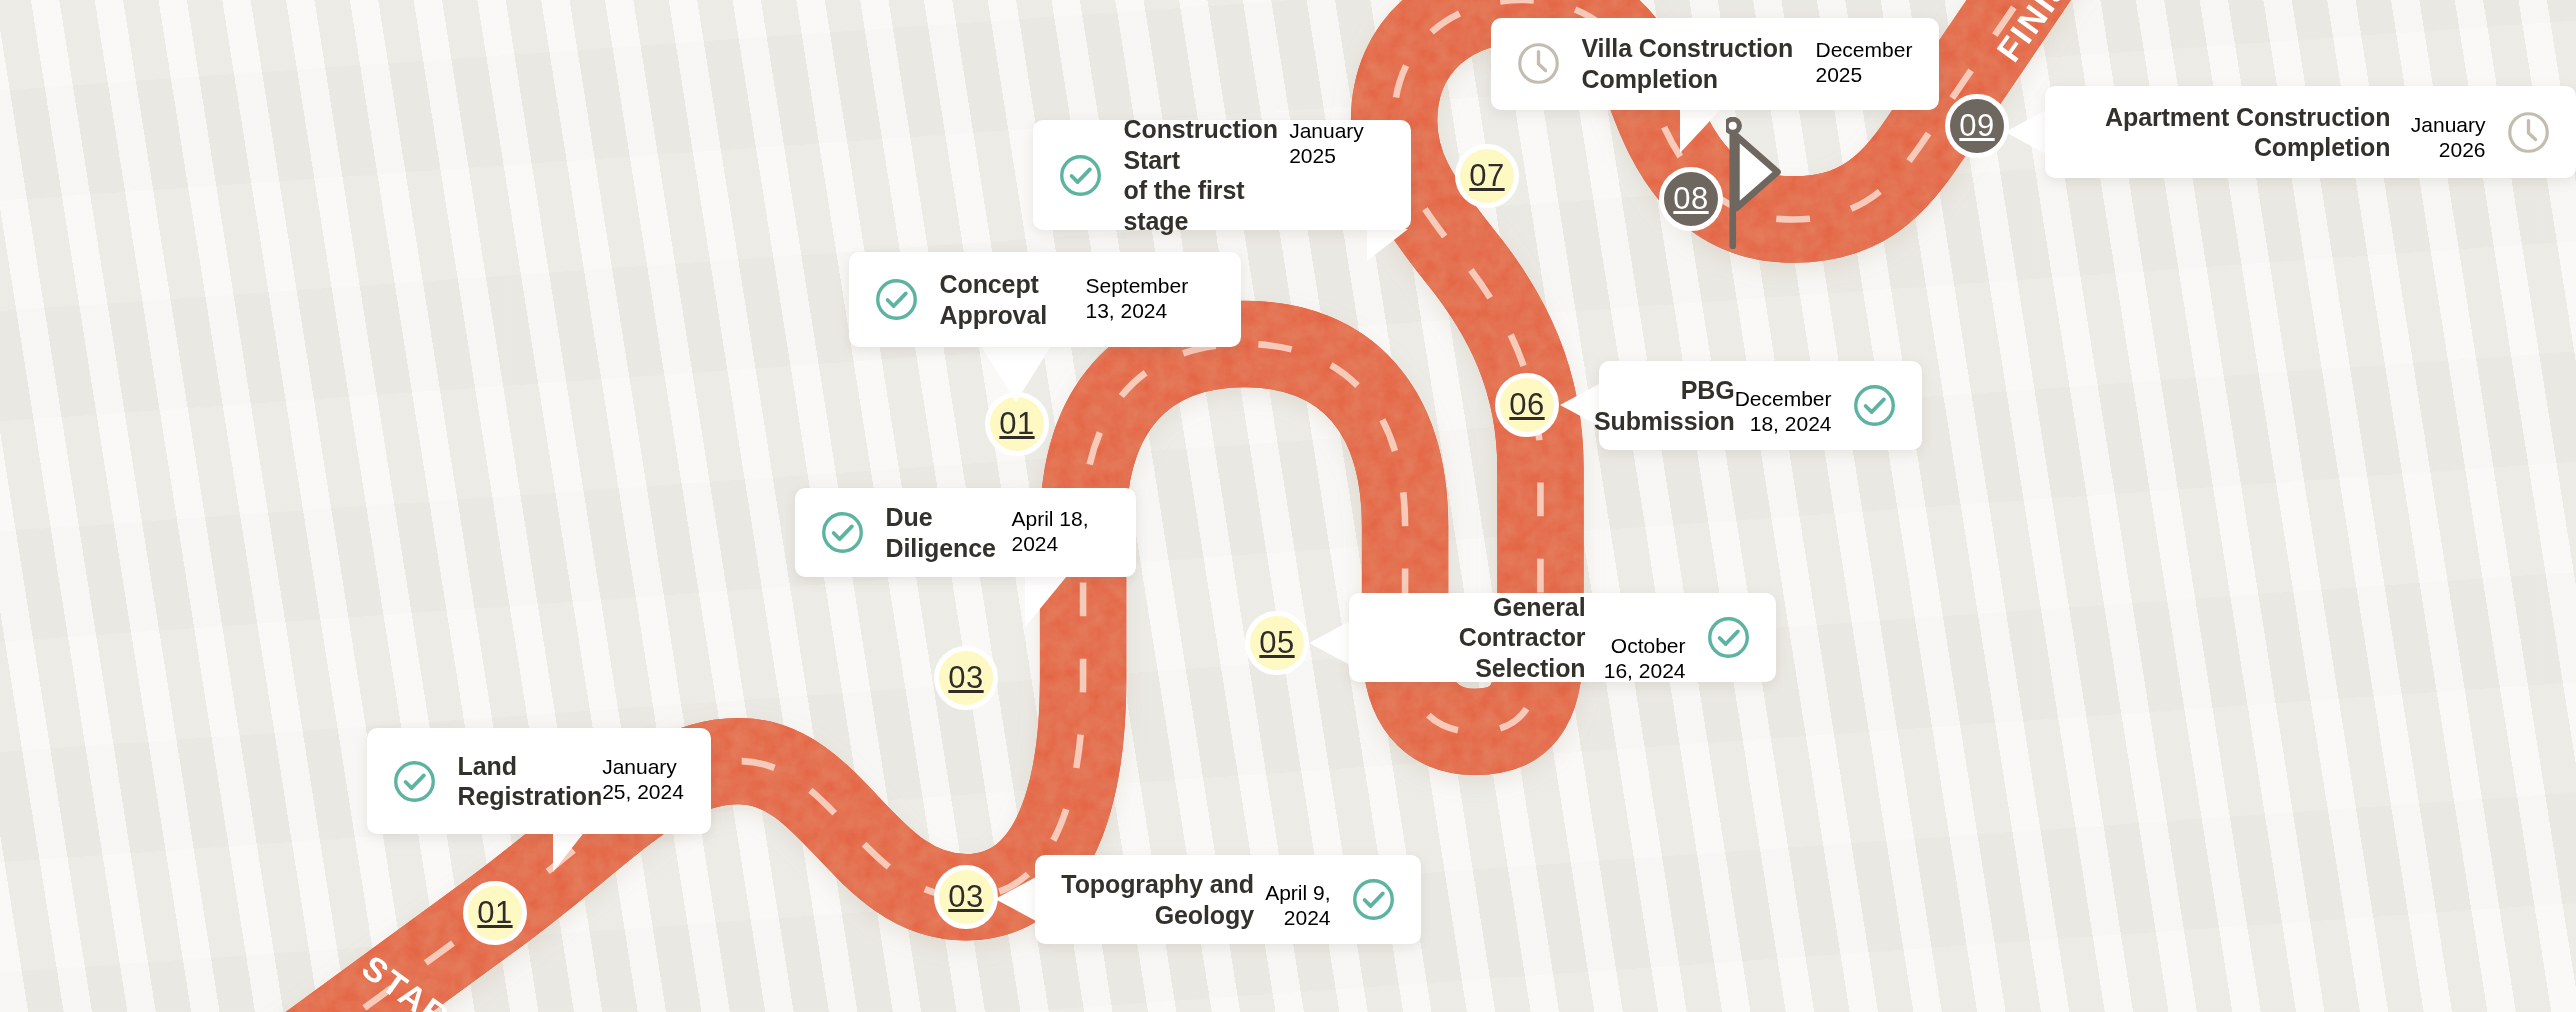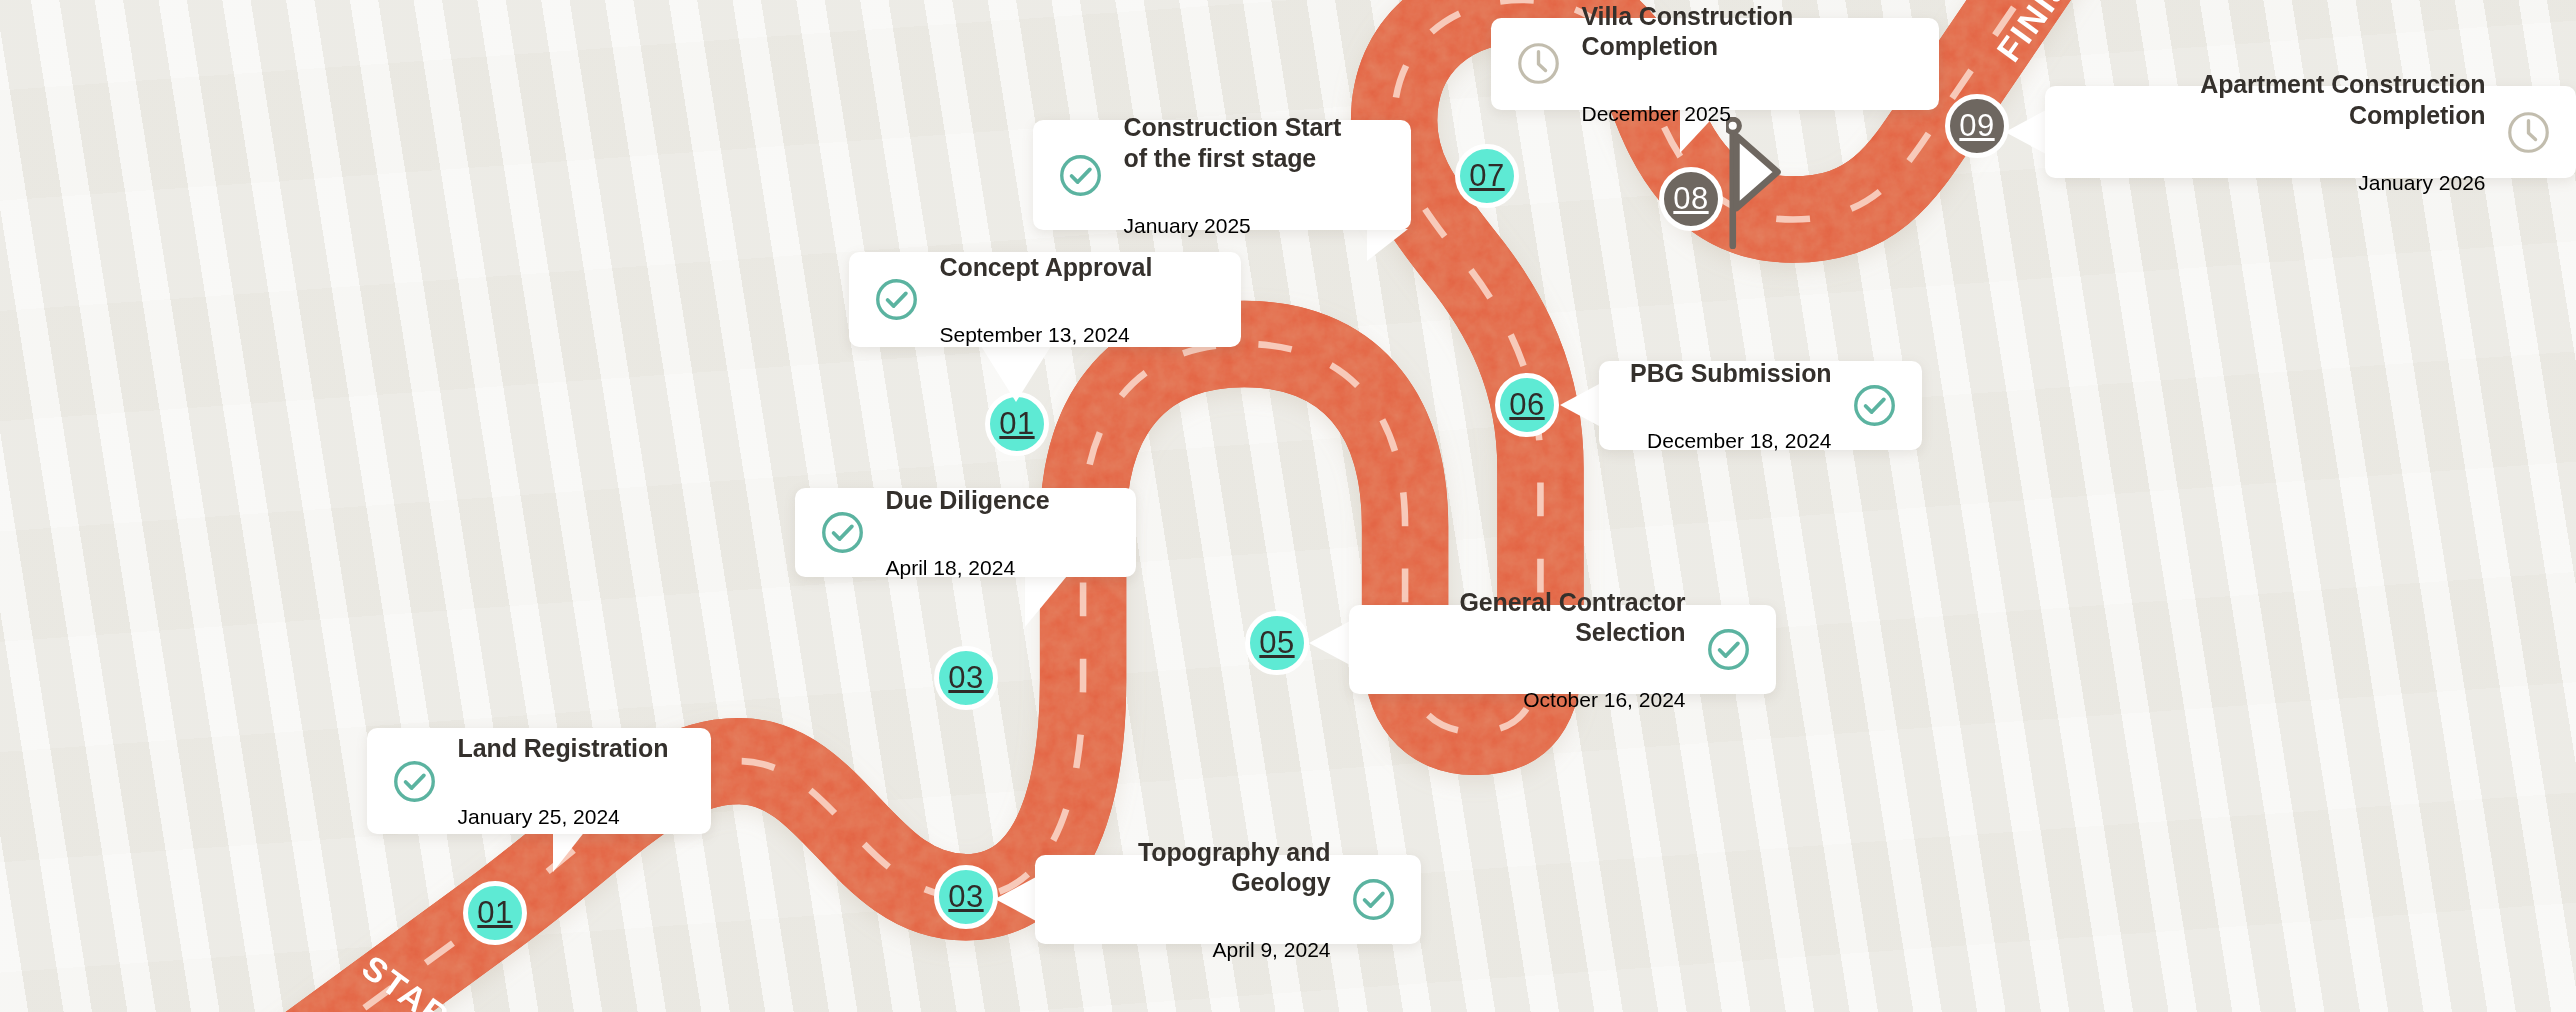--- a/index.html
+++ b/index.html
@@ -22,34 +22,34 @@
     position:absolute;
     width:64px;height:64px;border-radius:50%;
     border:5.1px solid #ffffff;
     display:flex;align-items:center;justify-content:center;
     font-size:31px;letter-spacing:0.4px;
     box-sizing:border-box;
     z-index:40;
     transform:translate(-50%,-50%);
     text-decoration:underline;
   }
-  .node.done{background:#5eead4;color:#2f2c29;}
+  .node.done{background:#fef9c3;color:#2f2c29;}
   .node.pending{background:#6e6760;color:#ffffff;}
 
   .card{
     position:absolute;
     background:#ffffff;
     border-radius:10.2px;
     box-shadow:0 3.7px 11.7px rgba(120,110,95,.13);
     display:flex;align-items:center;
     padding:19px 25px;
     box-sizing:border-box;
     z-index:50;
   }
-  .card .txt{display:flex;flex-direction:column;justify-content:center;gap:36px;}
+  .card .txt{display:flex;flex-direction:row;justify-content:center;}
   .card .title{
     font-size:25px;font-weight:700;color:#34302c;
     line-height:1.22;letter-spacing:-0.1px;white-space:pre-line;
   }
   .card .date{font-size:21px;color:#000000;margin-top:3.7px;line-height:1.2;}
   .card.icon-left .txt{margin-left:20.5px;text-align:left;align-items:flex-start;}
   .card.icon-right .txt{margin-right:20.5px;text-align:right;align-items:flex-end;}
   .card.icon-right{flex-direction:row;}
 
   .status-ico{flex:0 0 auto;width:45px;height:45px;}
@@ -181,21 +181,21 @@
       <path d="M14.5 24.5 L21 31 L34 17.5" fill="none" stroke="#5bb3a0" stroke-width="4" stroke-linecap="round" stroke-linejoin="round"></path>
       </svg>
   </span>
   <span class="txt">
     <span class="title">Concept Approval</span>
     <span class="date">September 13, 2024</span>
   </span>
 </div>
 <div class="tail" style="left:981px;top:346px;border-left:35px solid transparent;border-right:35px solid transparent;border-top:56px solid #ffffff;"></div>
 
-<div class="card icon-right" style="left:1349px;top:593px;width:427px;height:89px;justify-content:flex-start;margin-top:12px;">
+<div class="card icon-right" style="left:1349px;top:593px;width:427px;height:89px;justify-content:flex-start;">
   <span class="txt">
     <span class="title">General Contractor Selection</span>
     <span class="date">October 16, 2024</span>
   </span>
   <span class="status-ico">
     <svg viewBox="0 0 48 48">
         <circle cx="24" cy="24" r="20" fill="none" stroke="#5bb3a0" stroke-width="3.6"></circle>
       <path d="M14.5 24.5 L21 31 L34 17.5" fill="none" stroke="#5bb3a0" stroke-width="4" stroke-linecap="round" stroke-linejoin="round"></path>
       </svg>
   </span>

